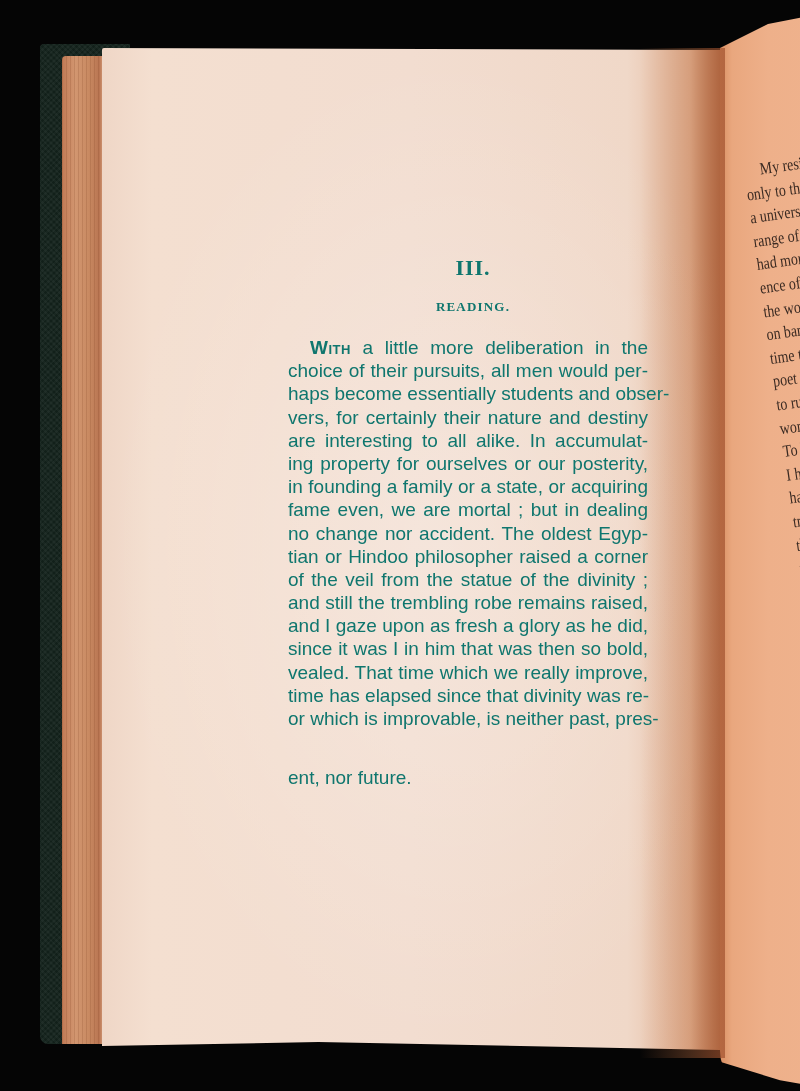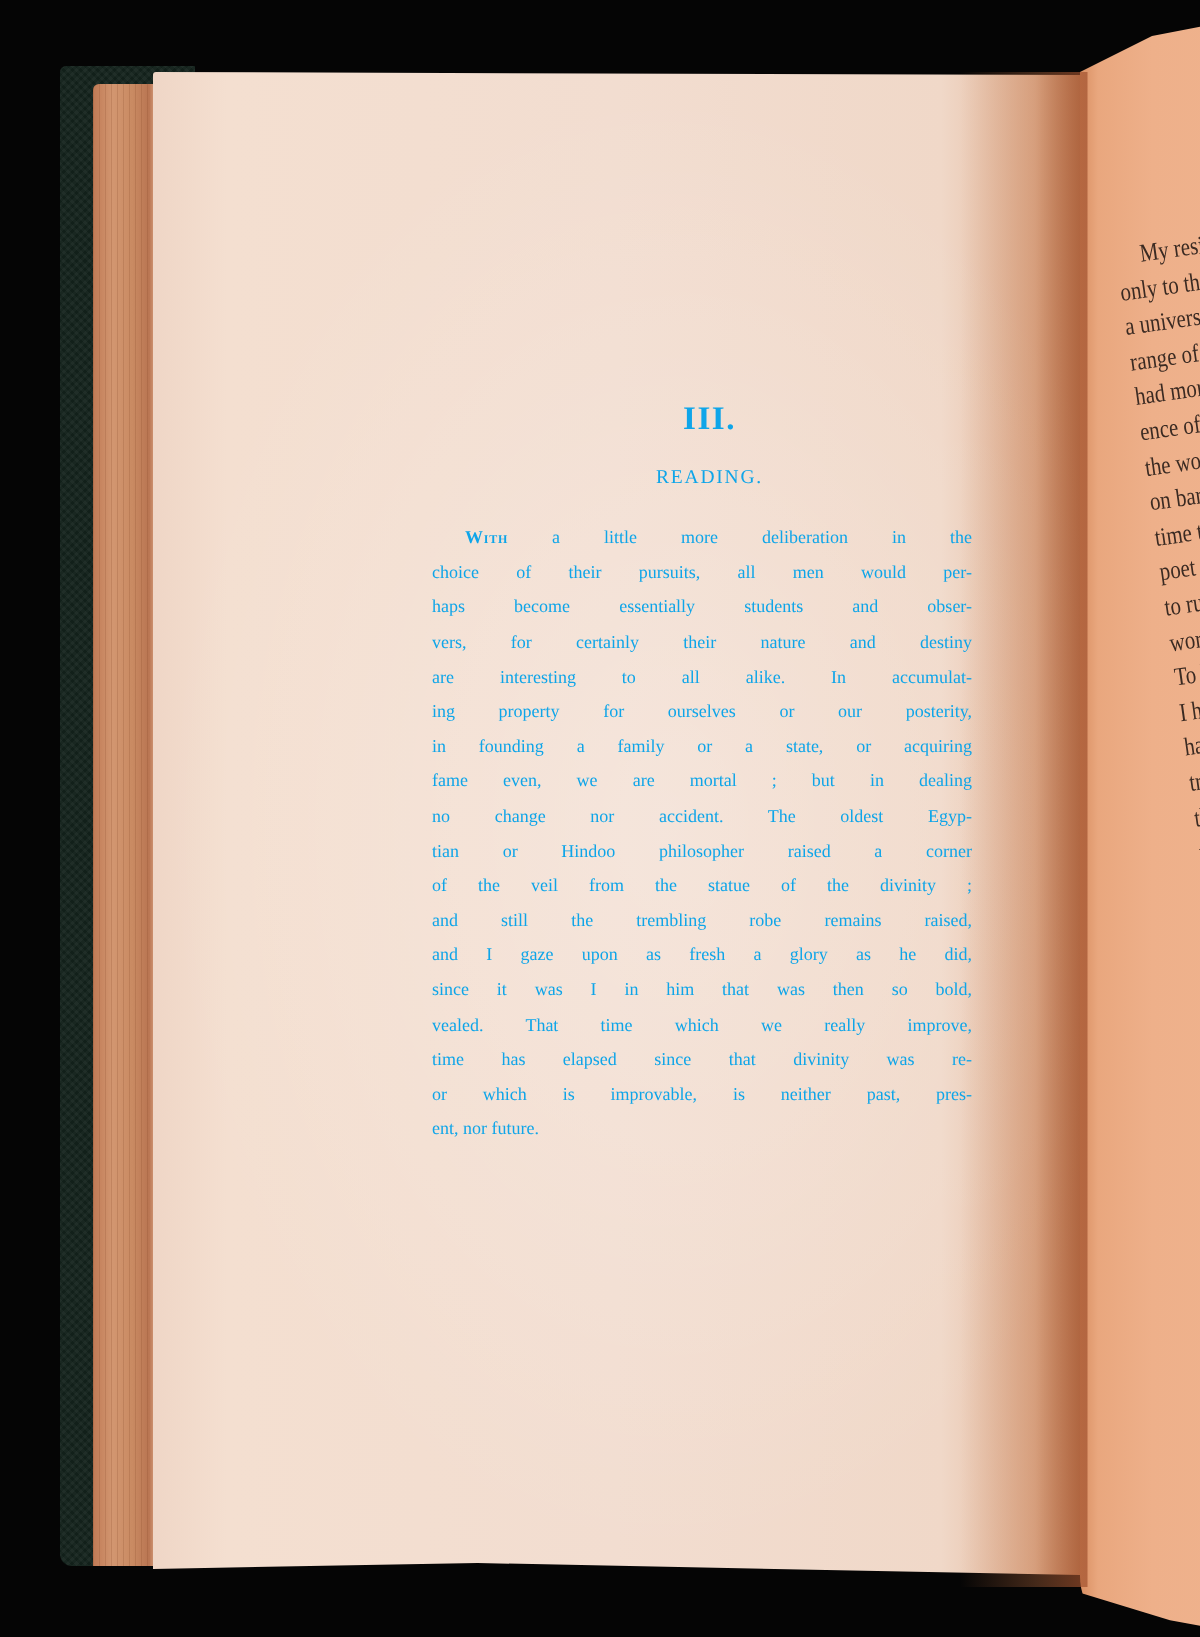--- a/index.html
+++ b/index.html
@@ -95,59 +95,60 @@
     height: 23.6px;
   }
   .right-line.indent {
     padding-left: 20px;
   }
 
   
   .text-block {
     position: absolute;
     left: 288px;
-    top: 266px;
+    top: 255px;
     width: 360px;
     font-family: "DejaVu Serif", "Liberation Serif", serif;
-    color: #0ea5e9;
+    color: #0f766e;
   }
   .chapter-number {
     text-align: center;
     font-family: "Liberation Serif", serif;
     font-weight: bold;
     font-size: 22px;
     letter-spacing: 1px;
     margin-left: 10px;
     height: 32px;
   }
   .chapter-title {
     text-align: center;
     font-family: "Liberation Serif", serif;
-    font-weight: normal;
+    font-weight: bold;
     font-size: 13px;
     letter-spacing: 1.2px;
     margin-top: 12px;
     margin-left: 10px;
     height: 30px;
   }
   .body-text {
     margin-top: 7px;
-    font-family: Liberation Serif, serif;
-    font-size: 12px;
+    font-family: Liberation Sans, sans-serif;
+    font-size: 19px;
     line-height: 23.2px;
   }
   .line {
     display: block;
     text-align: justify;
     text-align-last: justify;
     white-space: nowrap;
     height: 23.2px;
   }
   .line.last {
     text-align-last: left;
+    margin-top: 36px;
   }
   .line.first {
     padding-left: 22px;
   }
   .smallcaps {
     font-variant: small-caps;
     font-weight: bold;
     letter-spacing: 0.5px;
   }
 </style>

